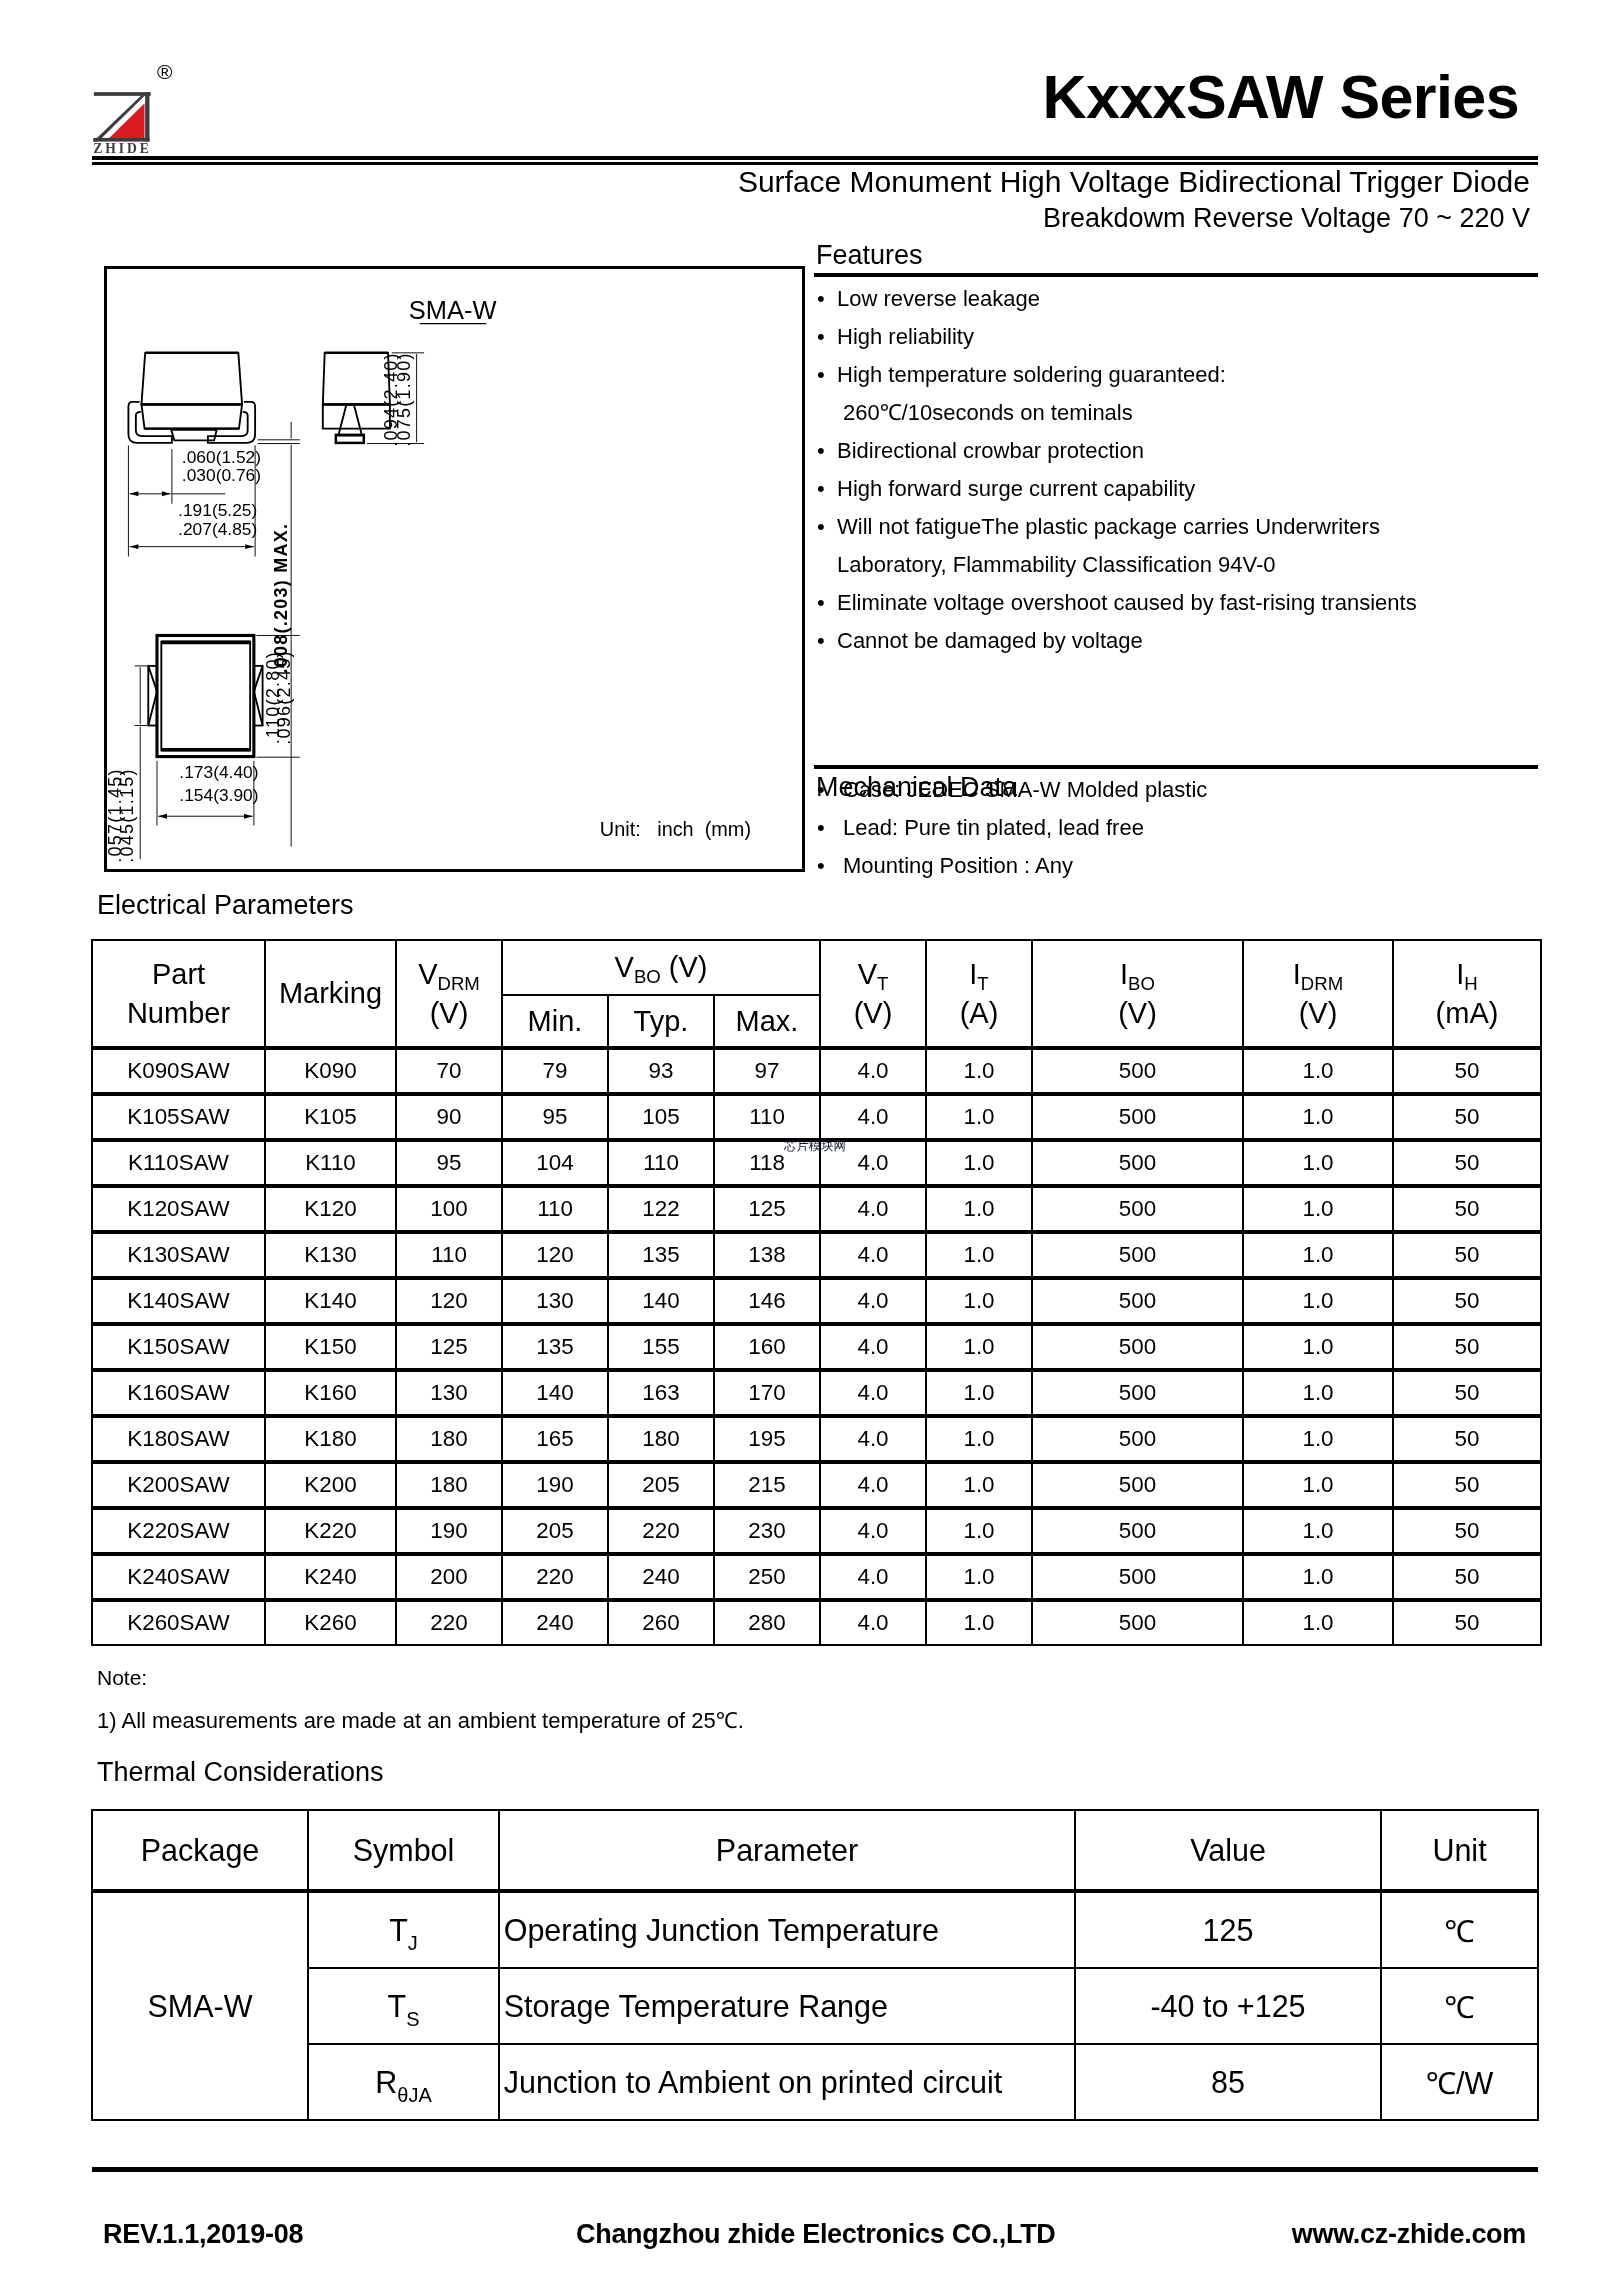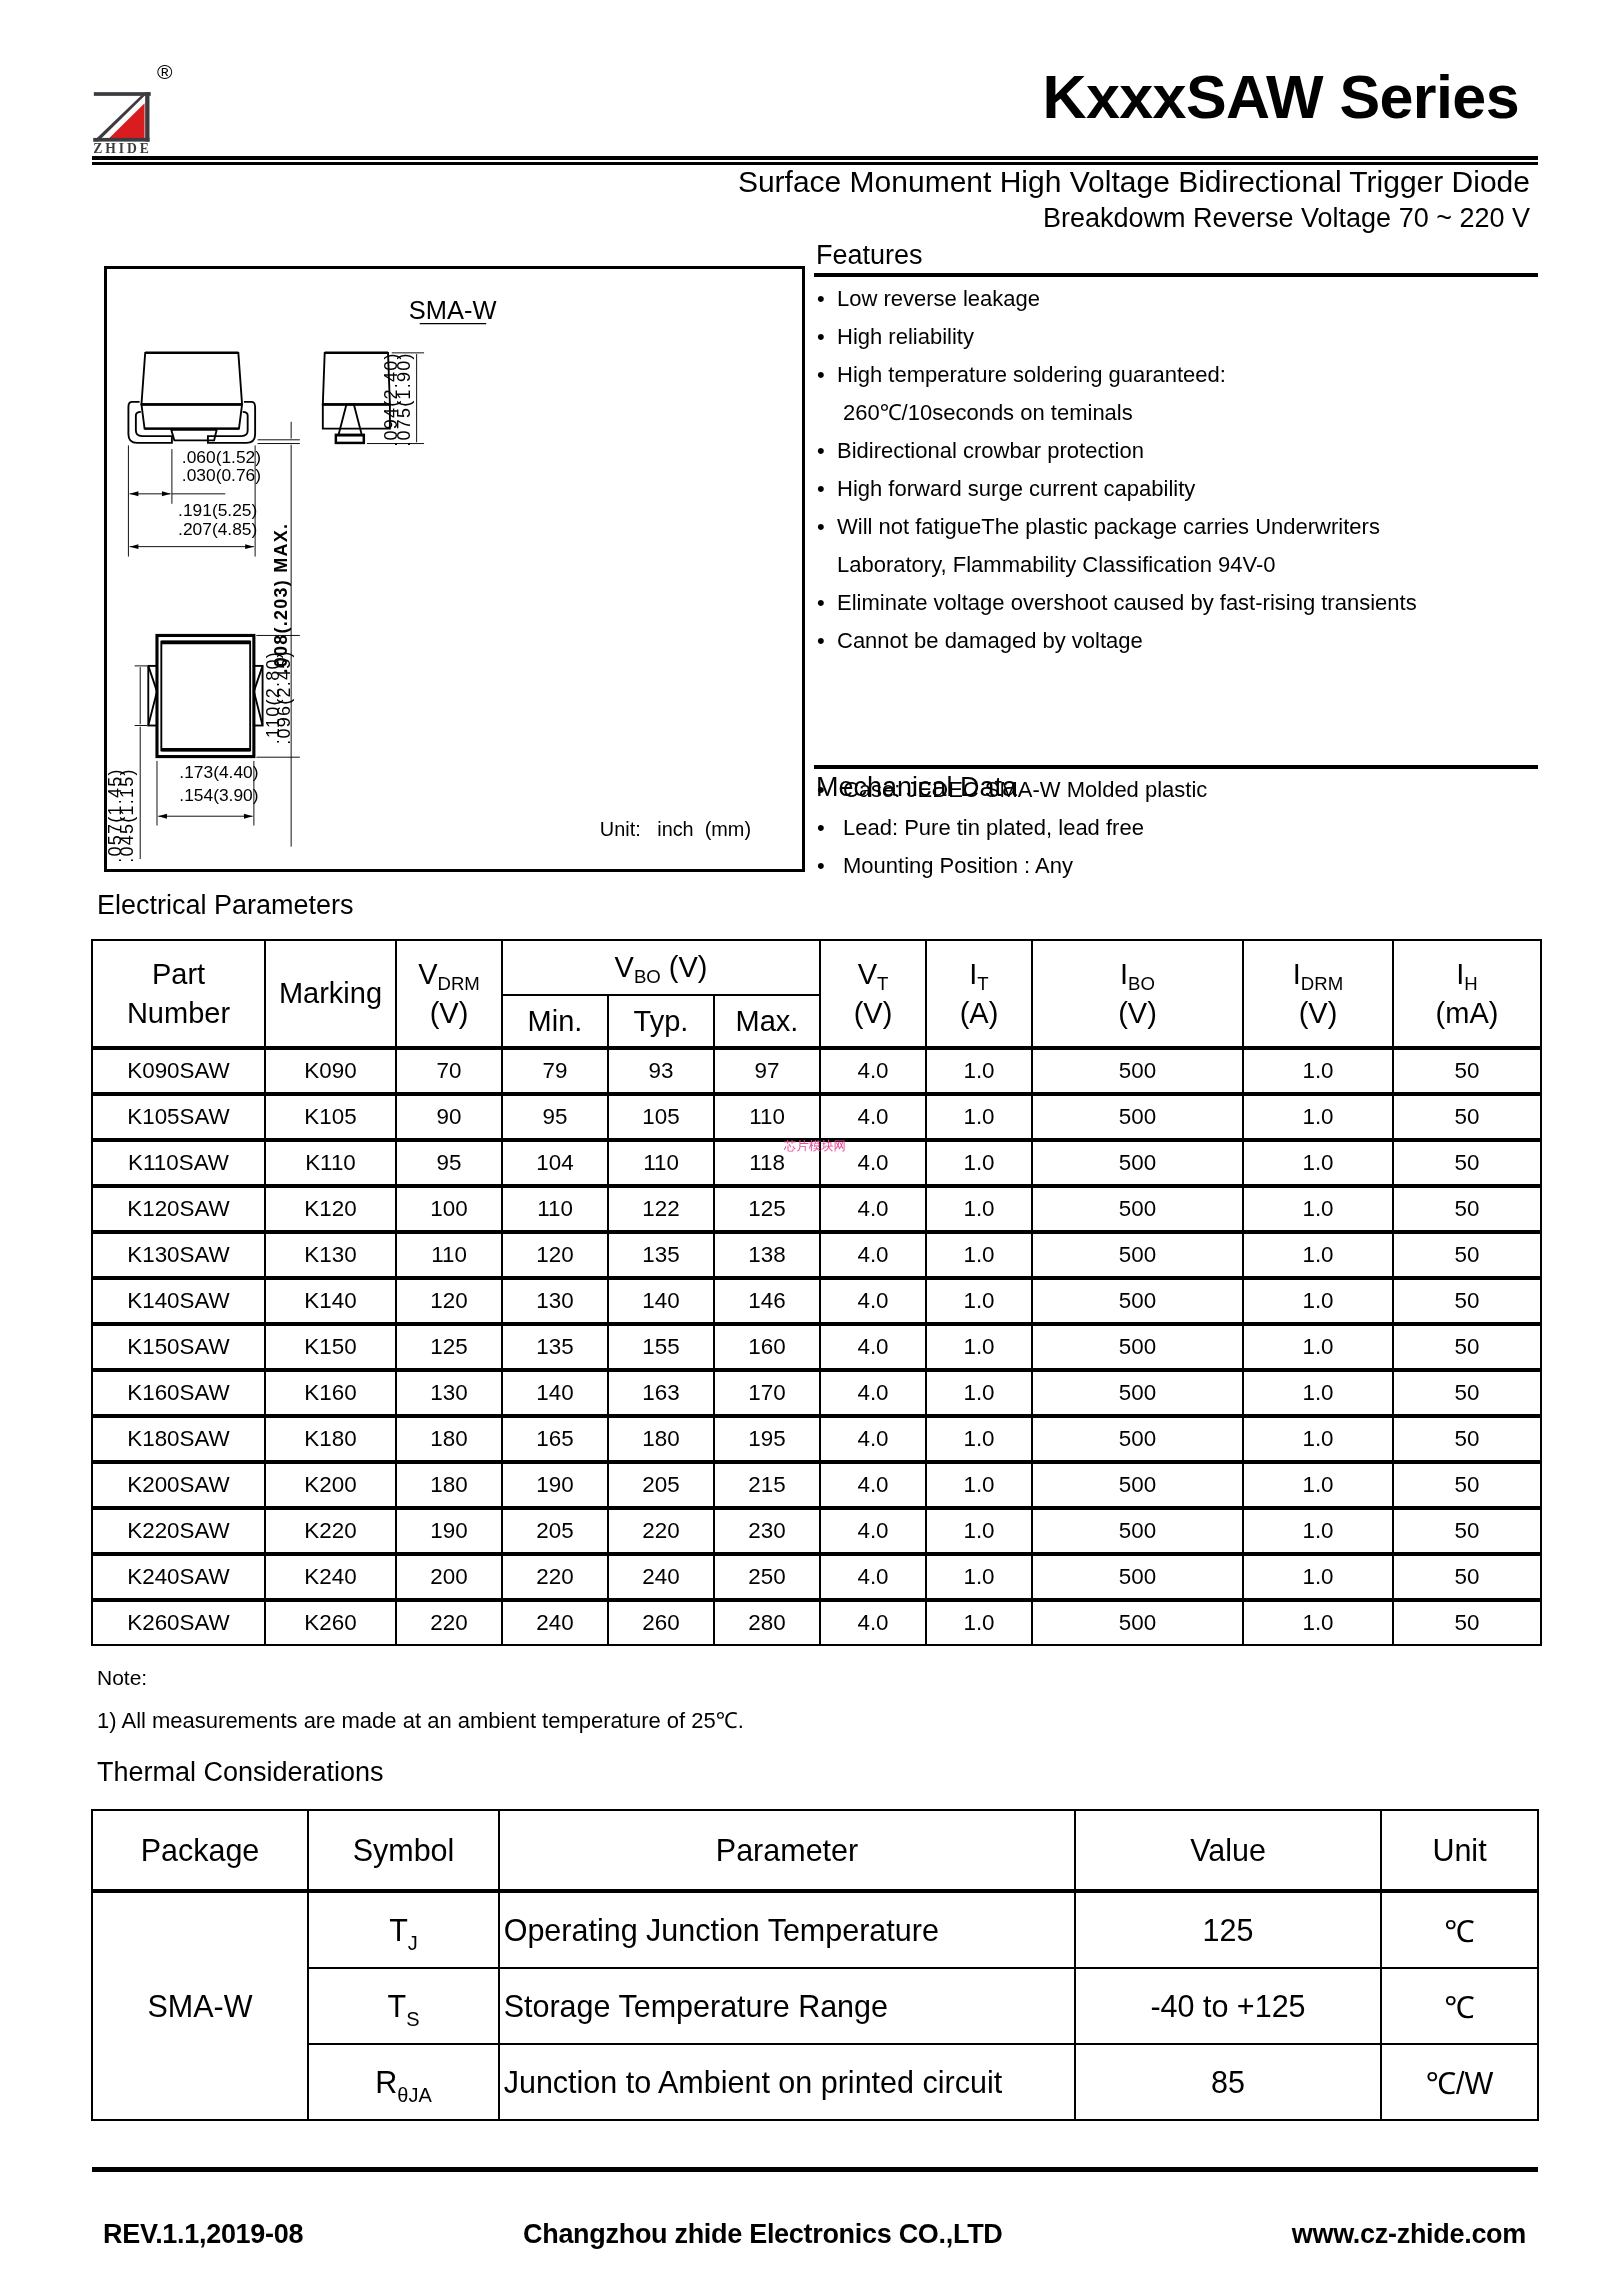--- a/index.html
+++ b/index.html
@@ -60,24 +60,24 @@
   #therm-table td { height:52px; }
   #therm-table .c { text-align:center; }
   #therm-table .l { text-align:left; padding-left:3.7px; }
   #therm-table sub { font-size:20px; vertical-align:-8.7px; line-height:0; }
   #therm-table tr.hr { border-bottom:4.4px solid #000; }
 
   
   #foot-rule { left:92px; top:2167px; width:1446px; height:5px; }
   .foot { top:2181px; font-size:27px; font-weight:bold; white-space:nowrap; letter-spacing:-0.3px;margin-top:38px; }
   #foot-rev { left:103px; }
-  #foot-company { left:523px; }
+  #foot-company { left:576px; }
   #foot-web { right:96px; }
 
-  #watermark { left:784px; top:1138px; font-size:12.4px; color:#ec4899; white-space:nowrap; }
+  #watermark { left:784px; top:1138px; font-size:12.4px; color:#0f172a; white-space:nowrap; }
 </style>
 </head>
 <body>
 
 <div id="logo" class="abs">
   <svg width="68" height="75" viewBox="0 0 110 120">
     <polygon points="3,20 93,20 93,97 7,97 70,28 3,28" fill="none"></polygon>
     <rect x="3" y="19" width="92" height="6" fill="#3c3c40"></rect>
     <rect x="86" y="19" width="7" height="80" fill="#3c3c40"></rect>
     <polygon points="80,24 86,24 10,99 2,99" fill="#3c3c40"></polygon>

